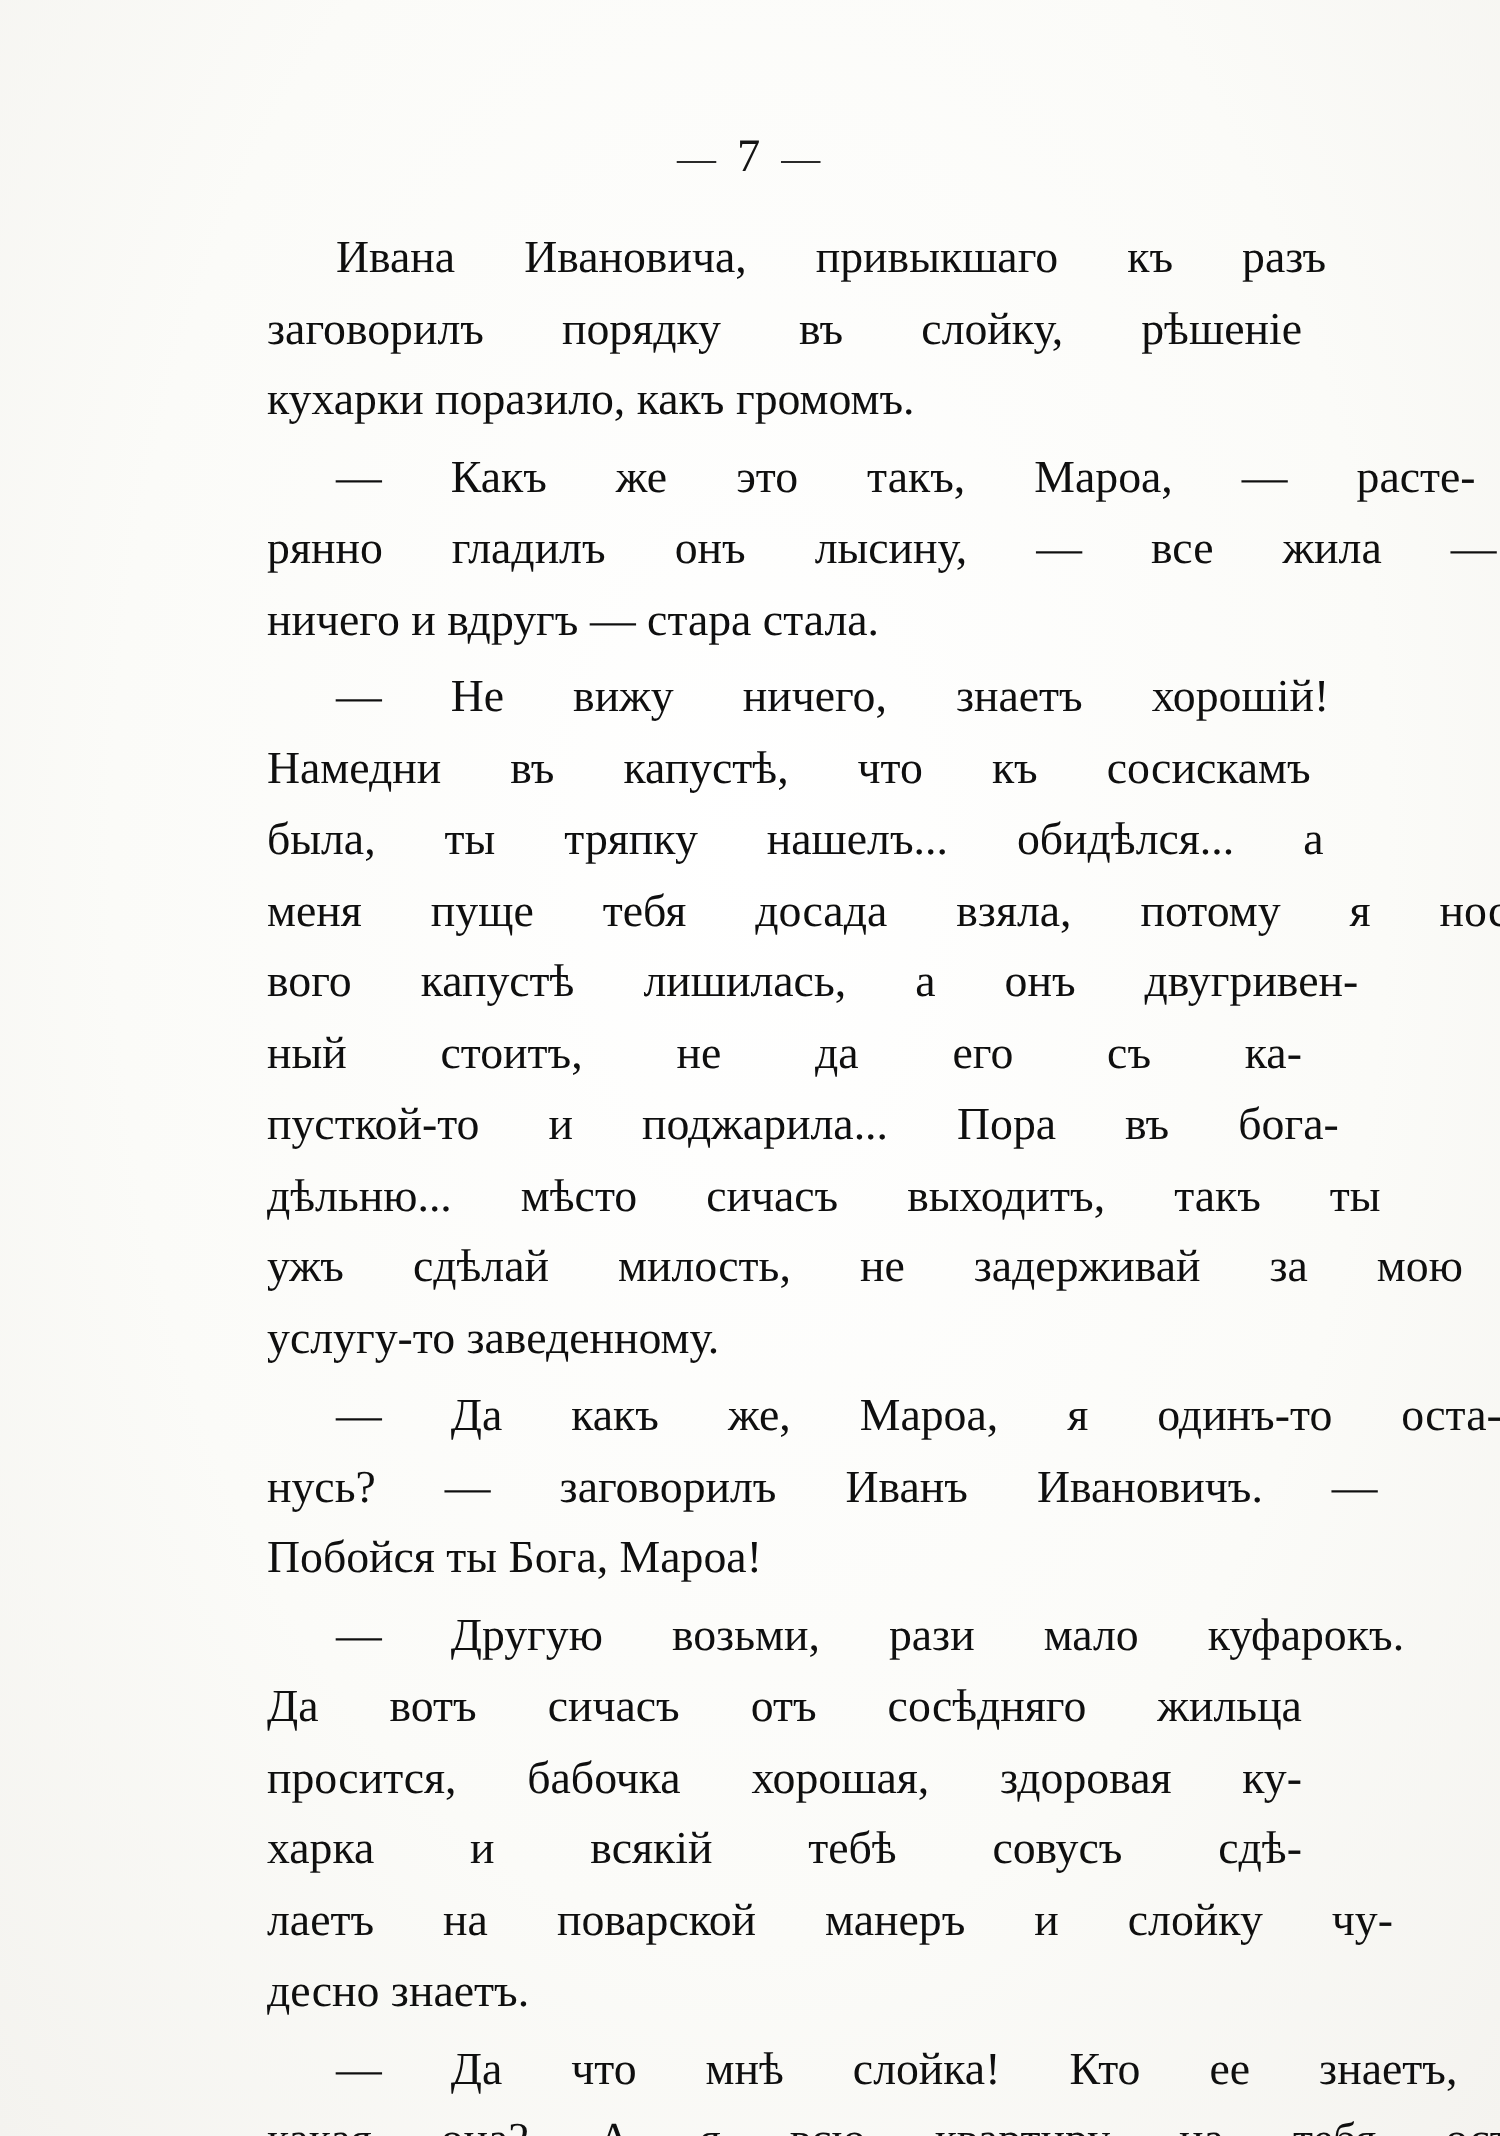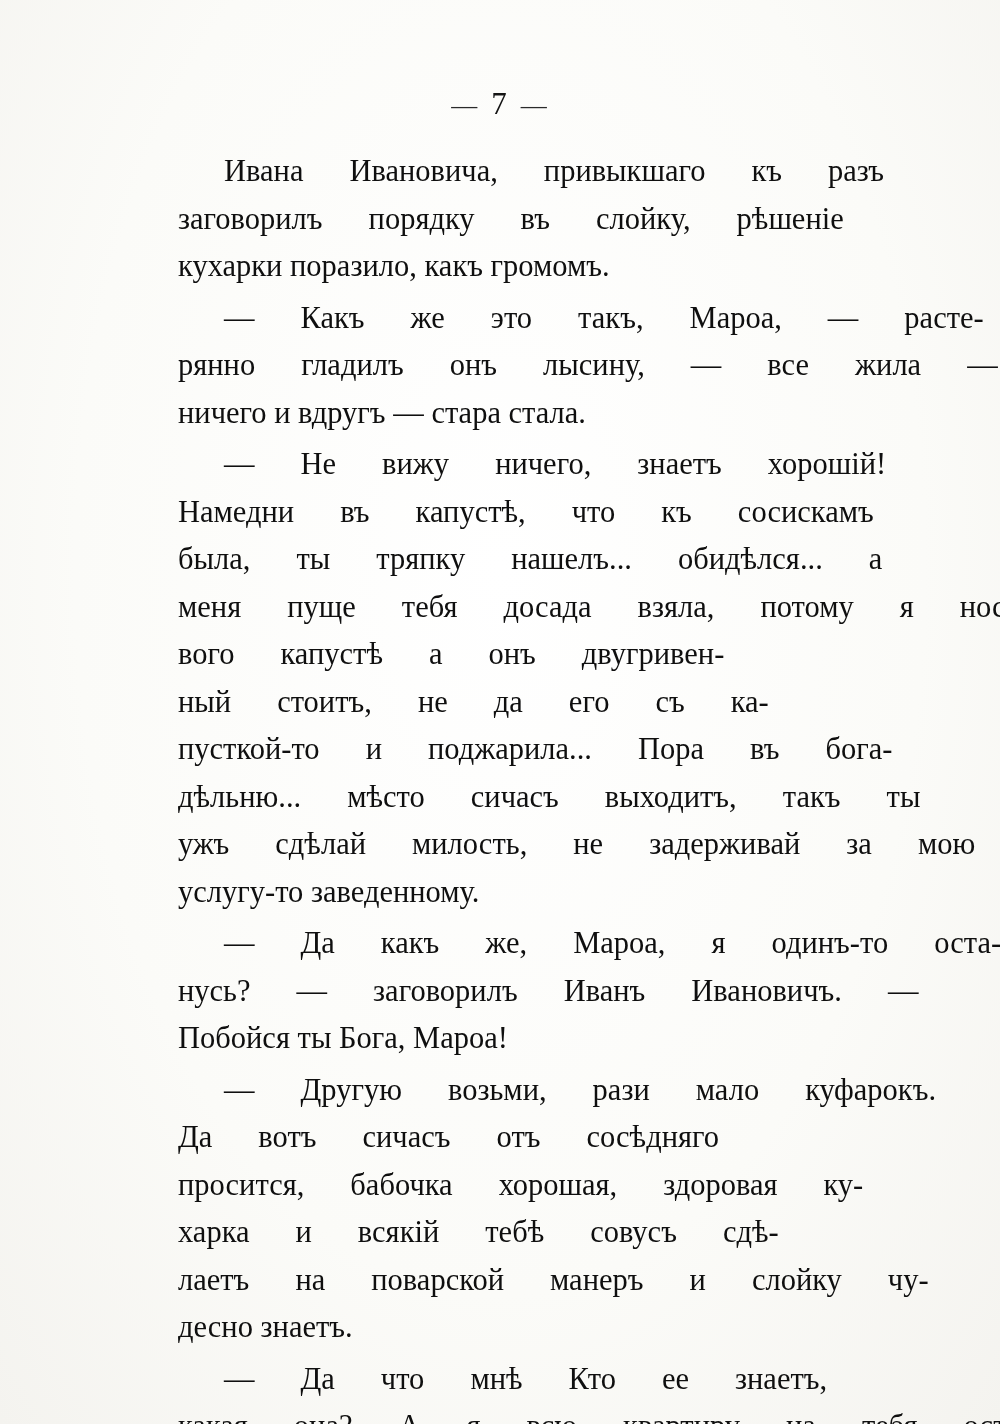--- a/index.html
+++ b/index.html
@@ -55,20 +55,21 @@
   .para.last {
     margin-bottom: 0;
   }
   
   .line {
     display: block;
     white-space: nowrap;
   }
   .line.justify {
     display: flex;
+    justify-content: space-between;
   }
   .line.justify > span {
     display: inline-block;
   }
   .line.indent {
     padding-left: 46px;
   }
   .ink {
     filter: none;
   }
@@ -161,20 +162,21 @@
           <span>тебя</span>
           <span>досада</span>
           <span>взяла,</span>
           <span>потому</span>
           <span>я</span>
           <span>носо-</span>
         </span>
       <span class="line justify">
           <span>вого</span>
           <span>капустѣ</span>
+          <span>лишилась,</span>
           <span>а</span>
           <span>онъ</span>
           <span>двугривен-</span>
         </span>
       <span class="line justify">
           <span>ный</span>
           <span>стоитъ,</span>
           <span>не</span>
           <span>да</span>
           <span>его</span>
@@ -243,20 +245,21 @@
           <span>рази</span>
           <span>мало</span>
           <span>куфарокъ.</span>
         </span>
       <span class="line justify">
           <span>Да</span>
           <span>вотъ</span>
           <span>сичасъ</span>
           <span>отъ</span>
           <span>сосѣдняго</span>
+          <span>жильца</span>
         </span>
       <span class="line justify">
           <span>просится,</span>
           <span>бабочка</span>
           <span>хорошая,</span>
           <span>здоровая</span>
           <span>ку-</span>
         </span>
       <span class="line justify">
           <span>харка</span>
@@ -279,20 +282,21 @@
         <span>десно знаетъ.</span>
       </span>
     </p>
 
     <p class="para last">
       <span class="line justify indent">
           <span>—</span>
           <span>Да</span>
           <span>что</span>
           <span>мнѣ</span>
+          <span>слойка!</span>
           <span>Кто</span>
           <span>ее</span>
           <span>знаетъ,</span>
         </span>
       <span class="line justify">
           <span>какая</span>
           <span>она?</span>
           <span>А</span>
           <span>я</span>
           <span>всю</span>

